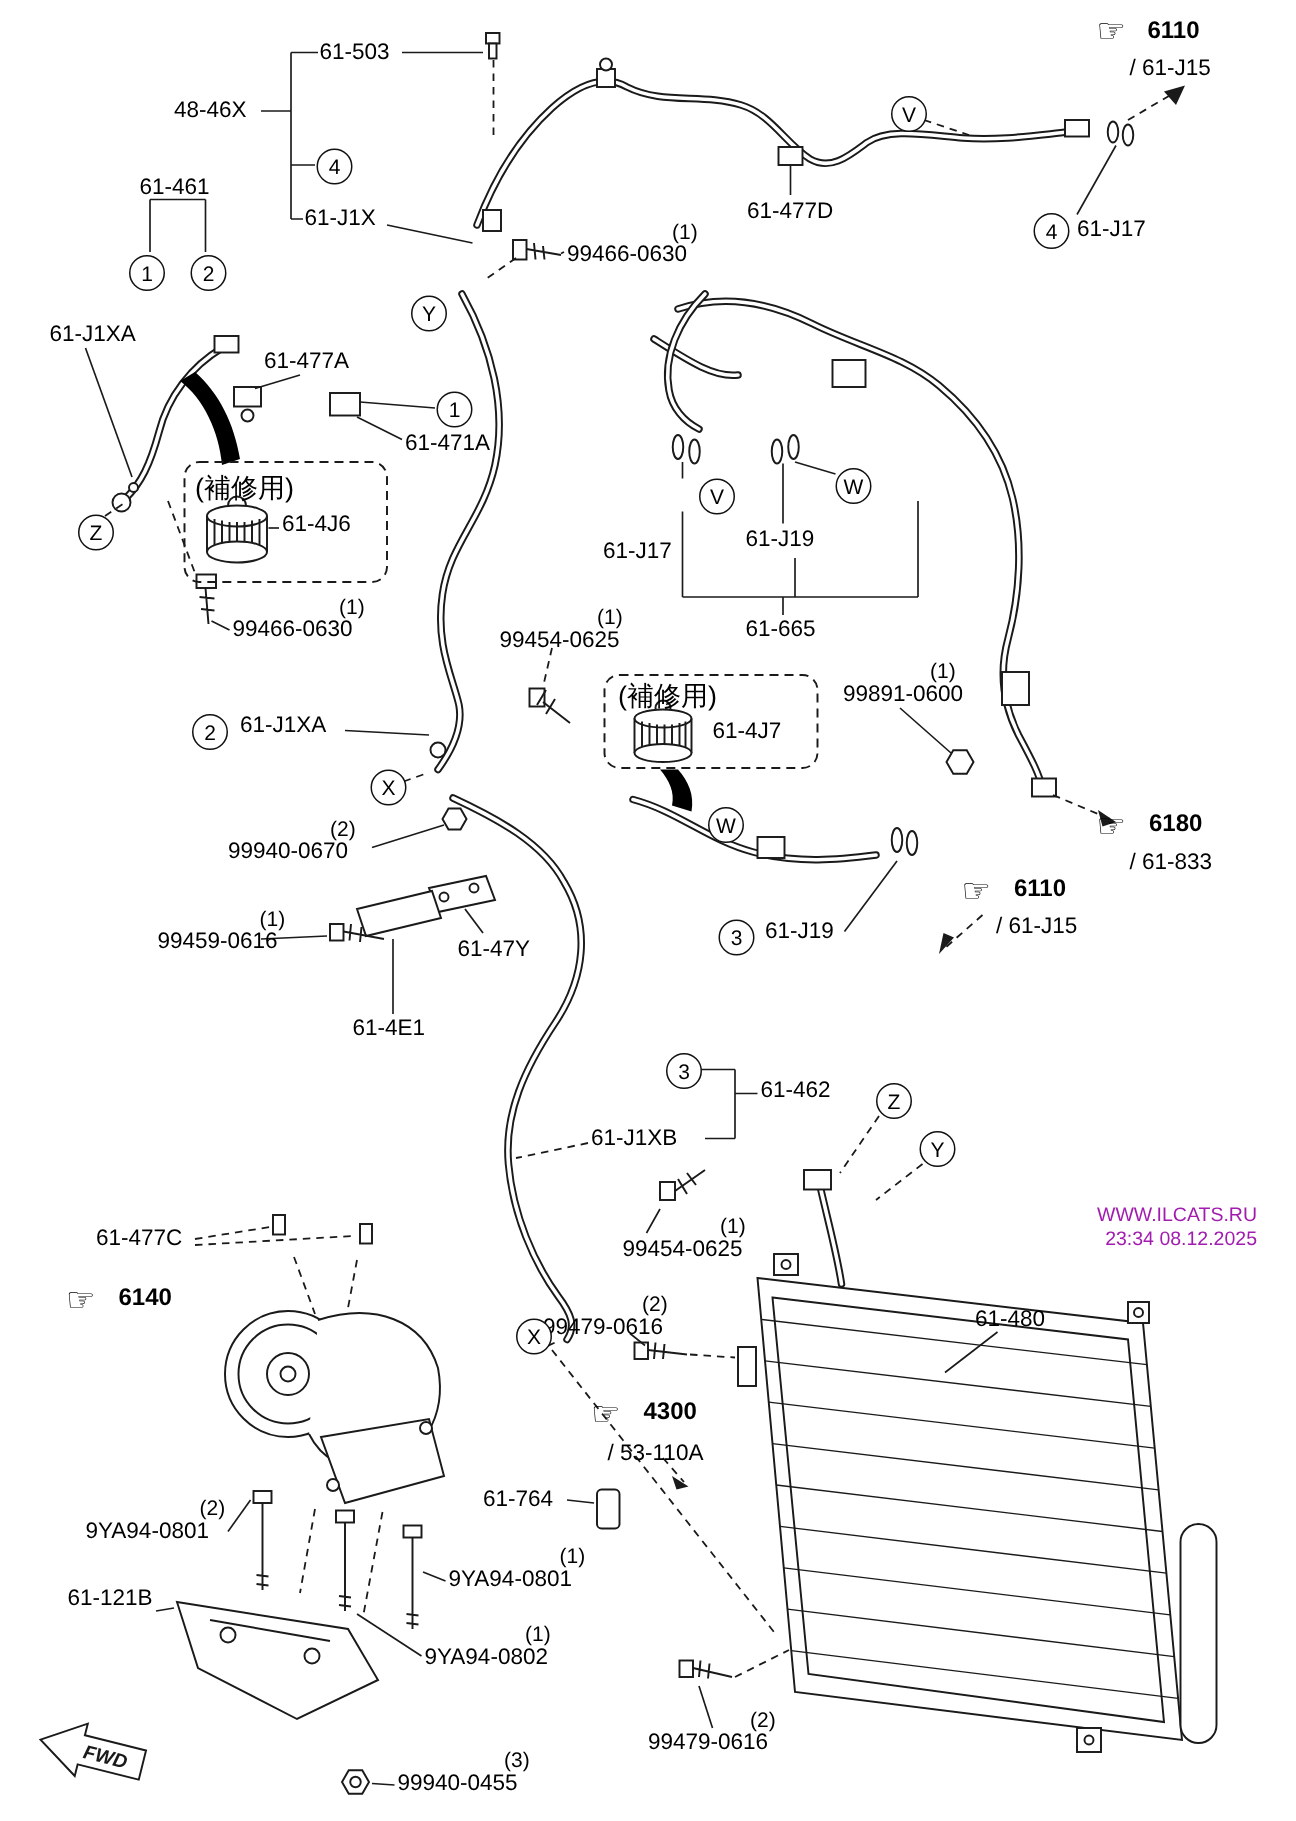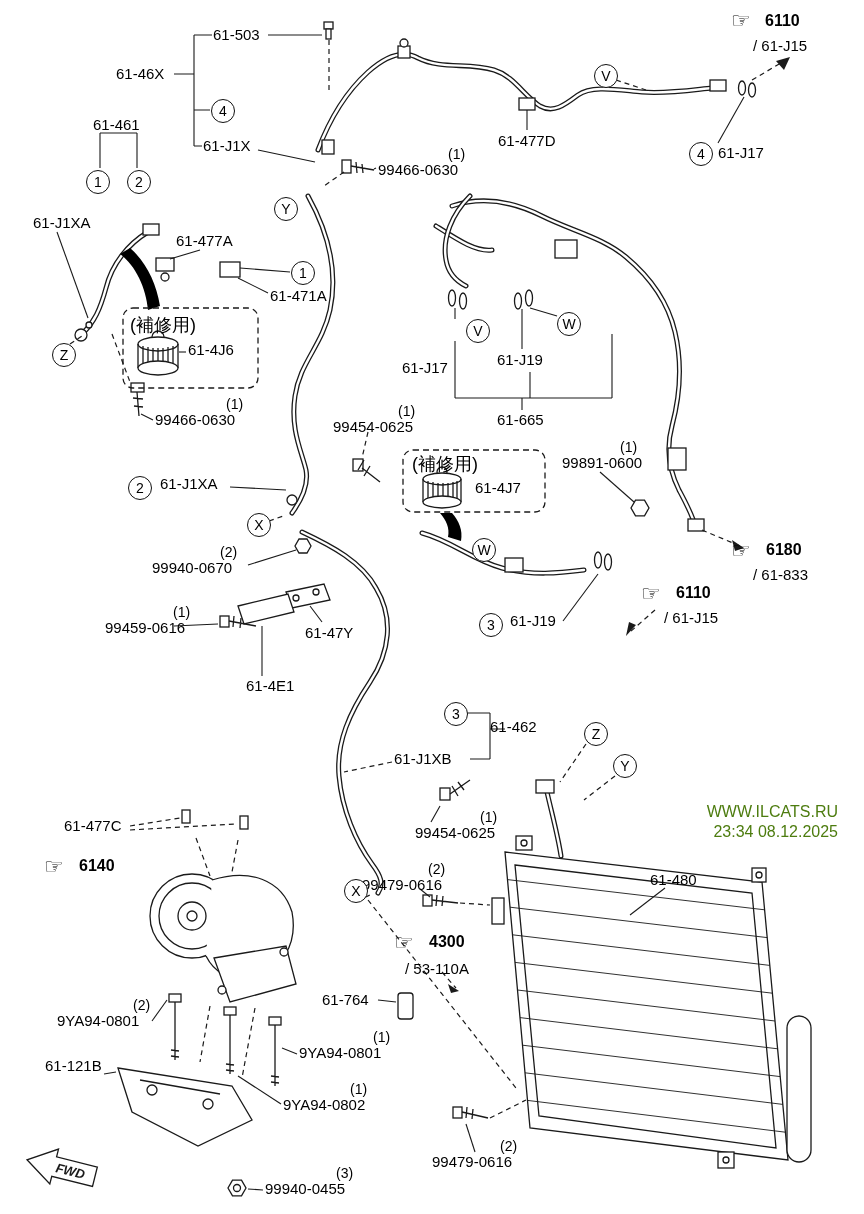--- a/index.html
+++ b/index.html
@@ -7,21 +7,21 @@
           font-family:"Liberation Sans",sans-serif;color:#000;}
   #art{position:absolute;left:0;top:0;}
   .lbl{position:absolute;font-size:15px;line-height:1.05;white-space:nowrap;}
   .qty{font-size:14px;}
   .circ{position:absolute;width:22px;height:22px;border:1.7px solid #111;border-radius:50%;
         background:#fff;display:flex;align-items:center;justify-content:center;
         font-size:14px;line-height:1;}
   .hand{position:absolute;font-size:22px;line-height:1;}
   .code{position:absolute;font-size:16px;font-weight:bold;line-height:1;white-space:nowrap;}
   .sub{position:absolute;font-size:15px;line-height:1;white-space:nowrap;}
-  .wm{position:absolute;color:#4d7c0f;font-size:16px;text-align:right;line-height:1.25;}
+  .wm{position:absolute;color:#a21caf;font-size:13px;text-align:right;line-height:1.25;}
   .jp{font-size:18px;}
 </style>
 </head>
 <body>
 
 <div id="canvas">
 
   <svg id="art" width="864" height="1214" viewBox="0 0 864 1214" xmlns="http://www.w3.org/2000/svg">
     <g fill="none" stroke="#1a1a1a" stroke-width="1.3">
 
@@ -245,21 +245,21 @@
       </g>
 
       <g transform="rotate(14 60 1168)">
         <polygon points="96,1158 54,1158 54,1150 26,1168 54,1186 54,1178 96,1178" fill="#fff"></polygon>
         <text x="56" y="1173" font-size="13" font-style="italic" font-weight="bold" fill="#1a1a1a" stroke="none" font-family="Liberation Sans, sans-serif">FWD</text>
       </g>
     </g>
   </svg>
 
   <span class="lbl" style="left:213px;top:27px">61-503</span>
-  <span class="lbl" style="left:116px;top:66px">61-46X</span>
+  <span class="lbl" style="left:116px;top:66px">48-46X</span>
   <span class="lbl" style="left:93px;top:117px">61-461</span>
   <span class="lbl" style="left:203px;top:138px">61-J1X</span>
   <span class="lbl" style="left:33px;top:215px">61-J1XA</span>
   <span class="lbl qty" style="left:448px;top:147px">(1)</span>
   <span class="lbl" style="left:378px;top:162px">99466-0630</span>
   <span class="lbl" style="left:498px;top:133px">61-477D</span>
   <span class="lbl" style="left:718px;top:145px">61-J17</span>
   <span class="lbl" style="left:176px;top:233px">61-477A</span>
   <span class="lbl" style="left:270px;top:288px">61-471A</span>
   <span class="lbl jp" style="left:130px;top:316px">(補修用)</span>
@@ -274,23 +274,23 @@
   <span class="lbl jp" style="left:412px;top:455px">(補修用)</span>
   <span class="lbl" style="left:475px;top:480px">61-4J7</span>
   <span class="lbl qty" style="left:620px;top:440px">(1)</span>
   <span class="lbl" style="left:562px;top:455px">99891-0600</span>
   <span class="lbl" style="left:160px;top:476px">61-J1XA</span>
   <span class="lbl qty" style="left:220px;top:545px">(2)</span>
   <span class="lbl" style="left:152px;top:560px">99940-0670</span>
   <span class="lbl qty" style="left:173px;top:605px">(1)</span>
   <span class="lbl" style="left:105px;top:620px">99459-0616</span>
   <span class="lbl" style="left:305px;top:625px">61-47Y</span>
-  <span class="lbl" style="left:246px;top:678px">61-4E1</span>
+  <span class="lbl" style="left:235px;top:678px">61-4E1</span>
   <span class="lbl" style="left:510px;top:613px">61-J19</span>
-  <span class="lbl" style="left:490px;top:719px">61-462</span>
+  <span class="lbl" style="left:507px;top:719px">61-462</span>
   <span class="lbl" style="left:394px;top:751px">61-J1XB</span>
   <span class="lbl" style="left:64px;top:818px">61-477C</span>
   <span class="lbl qty" style="left:480px;top:810px">(1)</span>
   <span class="lbl" style="left:415px;top:825px">99454-0625</span>
   <span class="lbl qty" style="left:428px;top:862px">(2)</span>
   <span class="lbl" style="left:362px;top:877px">99479-0616</span>
   <span class="lbl" style="left:650px;top:872px">61-480</span>
   <span class="lbl" style="left:322px;top:992px">61-764</span>
   <span class="lbl qty" style="left:133px;top:998px">(2)</span>
   <span class="lbl" style="left:57px;top:1013px">9YA94-0801</span>

